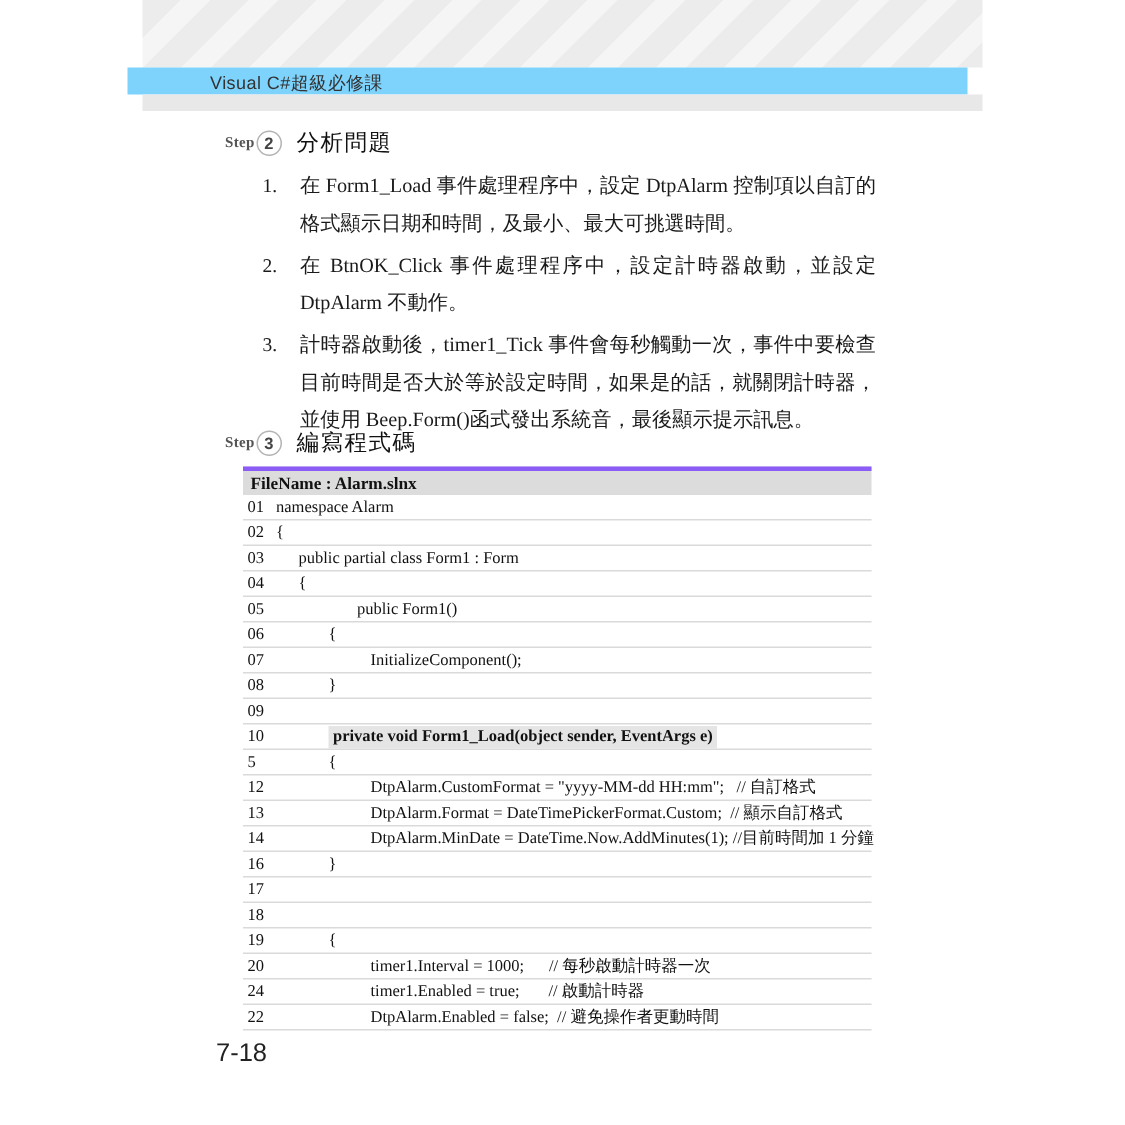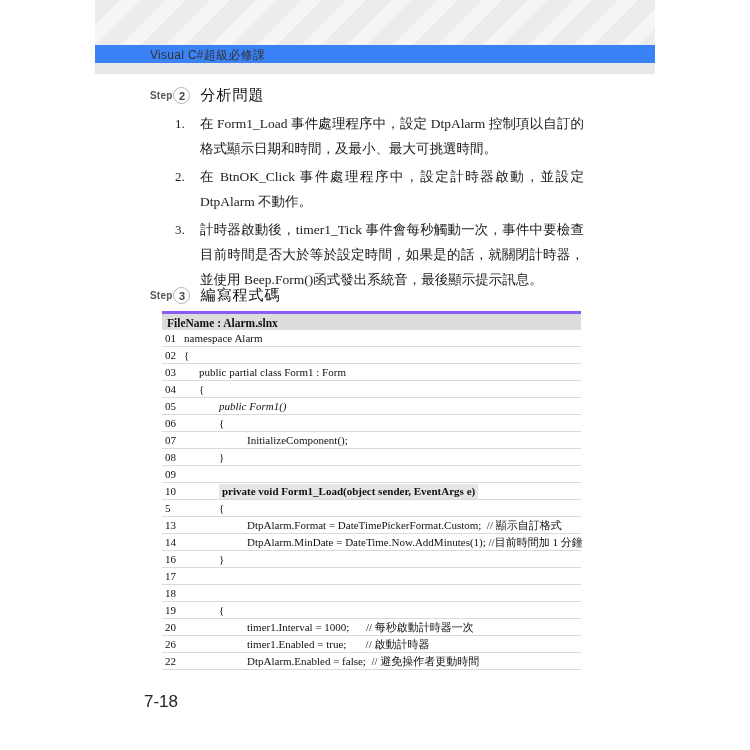--- a/index.html
+++ b/index.html
@@ -8,34 +8,34 @@
     position:relative; width:750px; height:750px; background:#ffffff;
     font-family:"Liberation Serif","DejaVu Serif",serif; color:#1a1a1a;
     overflow:hidden;
   }
   
   .stripe-band {
     position:absolute; left:95px; top:0; width:560px; height:45px;
     background:repeating-linear-gradient(135deg,#ececec 0 18px,#f5f5f5 18px 32px);
   }
   .title-strip {
-    position:absolute; left:95px; top:45px; width:560px; height:18px; background:#3b82f6;
+    position:absolute; left:85px; top:45px; width:560px; height:18px; background:#7dd3fc;
   }
   .book-title {
     position:absolute; left:55px; top:2px;
     font-family:"Liberation Sans","DejaVu Sans",sans-serif;
     font-size:12px; color:#333333; letter-spacing:0.3px;
   }
   .gray-band {
     position:absolute; left:95px; top:63px; width:560px; height:11px; background:#e8e8e8;
   }
   
   .step-heading { position:absolute; left:150px; display:flex; align-items:center; }
   .step-word {
-    font-family:Liberation Sans, sans-serif;
+    font-family:Liberation Serif, serif;
     font-size:10px; font-weight:bold; color:#555; letter-spacing:0.2px;
   }
   .step-circle {
     display:inline-flex; align-items:center; justify-content:center;
     width:17px; height:17px; border:1.4px solid #b4b4b4; border-radius:50%;
     font-family:"Liberation Sans","DejaVu Sans",sans-serif;
     font-size:11px; font-weight:bold; color:#444; margin-left:1px;
   }
   .step-title { font-size:15px; color:#111; margin-left:10px; letter-spacing:1px; }
   #step2 { top:86px; }
@@ -129,21 +129,21 @@
       <span class="code-text" style="margin-left: 15px;">public partial class Form1 : Form</span>
     </div>
 
     <div class="code-row">
       <span class="line-no">04</span>
       <span class="code-text" style="margin-left: 15px;">{</span>
     </div>
 
     <div class="code-row">
       <span class="line-no">05</span>
-      <span class="code-text" style="margin-left: 35px; font-style: italic;">public Form1()</span>
+      <span class="code-text" style="margin-left: 54px;">public Form1()</span>
     </div>
 
     <div class="code-row">
       <span class="line-no">06</span>
       <span class="code-text" style="margin-left: 35px;">{</span>
     </div>
 
     <div class="code-row">
       <span class="line-no">07</span>
       <span class="code-text" style="margin-left: 63px;">InitializeComponent();</span>
@@ -162,20 +162,24 @@
     <div class="code-row bold-line">
       <span class="line-no">10</span>
       <span class="code-text" style="margin-left: 35px;">private void Form1_Load(object sender, EventArgs e)</span>
     </div>
 
     <div class="code-row">
       <span class="line-no">5</span>
       <span class="code-text" style="margin-left: 35px;">{</span>
     </div>
 
+    <div class="code-row">
+      <span class="line-no">12</span>
+      <span class="code-text" style="margin-left: 63px;">DtpAlarm.CustomFormat = "yyyy-MM-dd HH:mm";   // 自訂格式</span>
+    </div>
 
     <div class="code-row">
       <span class="line-no">13</span>
       <span class="code-text" style="margin-left: 63px;">DtpAlarm.Format = DateTimePickerFormat.Custom;  // 顯示自訂格式</span>
     </div>
 
     <div class="code-row">
       <span class="line-no">14</span>
       <span class="code-text" style="margin-left: 63px;">DtpAlarm.MinDate = DateTime.Now.AddMinutes(1); //目前時間加 1 分鐘</span>
     </div>
@@ -199,21 +203,21 @@
       <span class="line-no">19</span>
       <span class="code-text" style="margin-left: 35px;">{</span>
     </div>
 
     <div class="code-row">
       <span class="line-no">20</span>
       <span class="code-text" style="margin-left: 63px;">timer1.Interval = 1000;      // 每秒啟動計時器一次</span>
     </div>
 
     <div class="code-row">
-      <span class="line-no">26</span>
+      <span class="line-no">24</span>
       <span class="code-text" style="margin-left: 63px;">timer1.Enabled = true;       // 啟動計時器</span>
     </div>
 
     <div class="code-row">
       <span class="line-no">22</span>
       <span class="code-text" style="margin-left: 63px;">DtpAlarm.Enabled = false;  // 避免操作者更動時間</span>
     </div>
   </div>
   </div>
 

